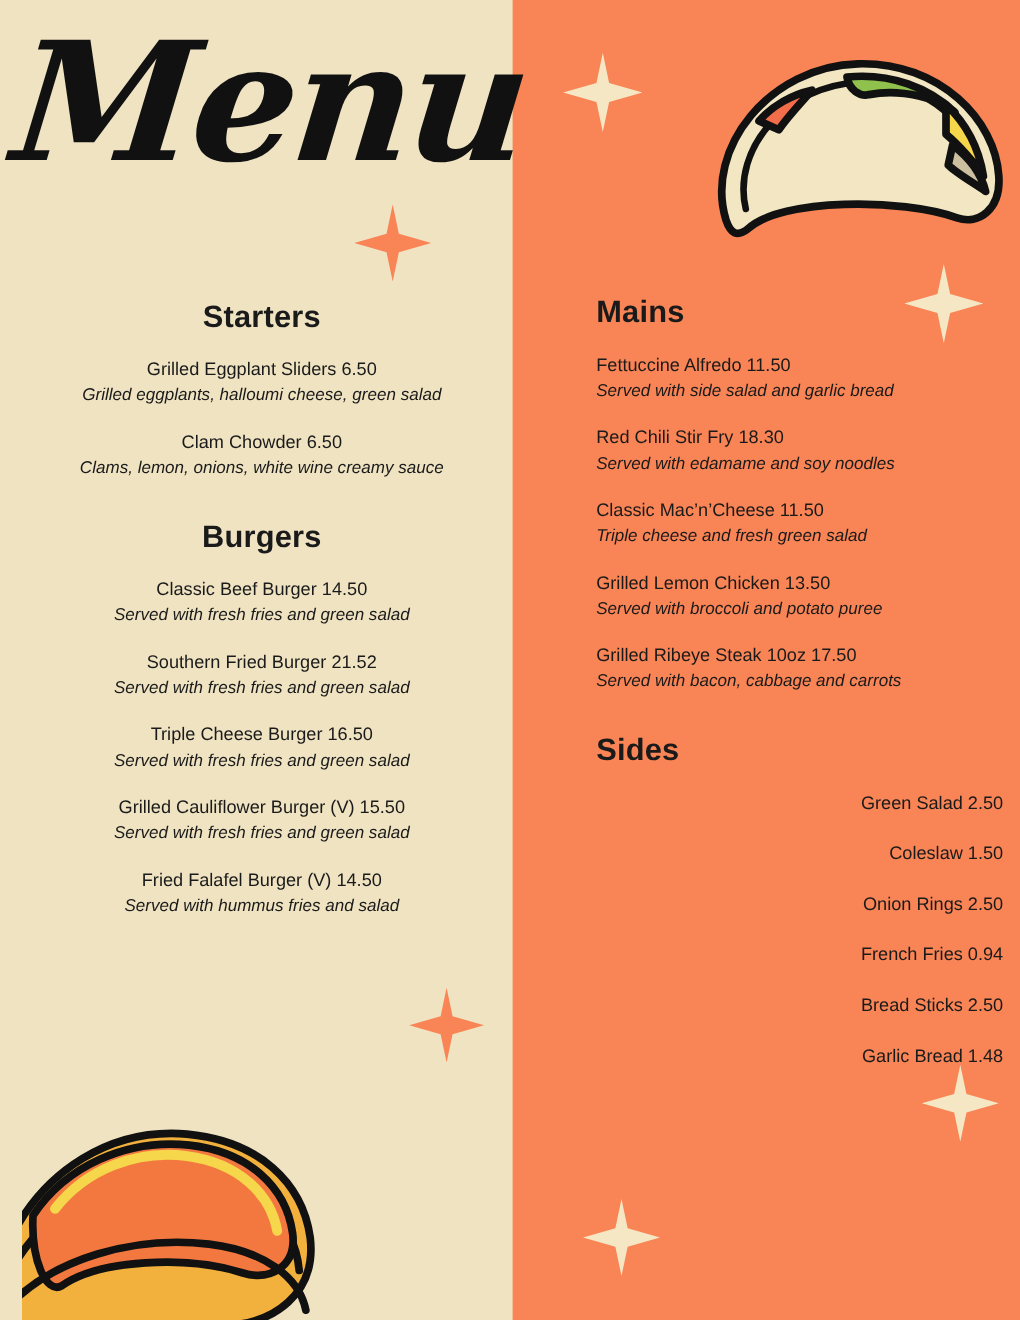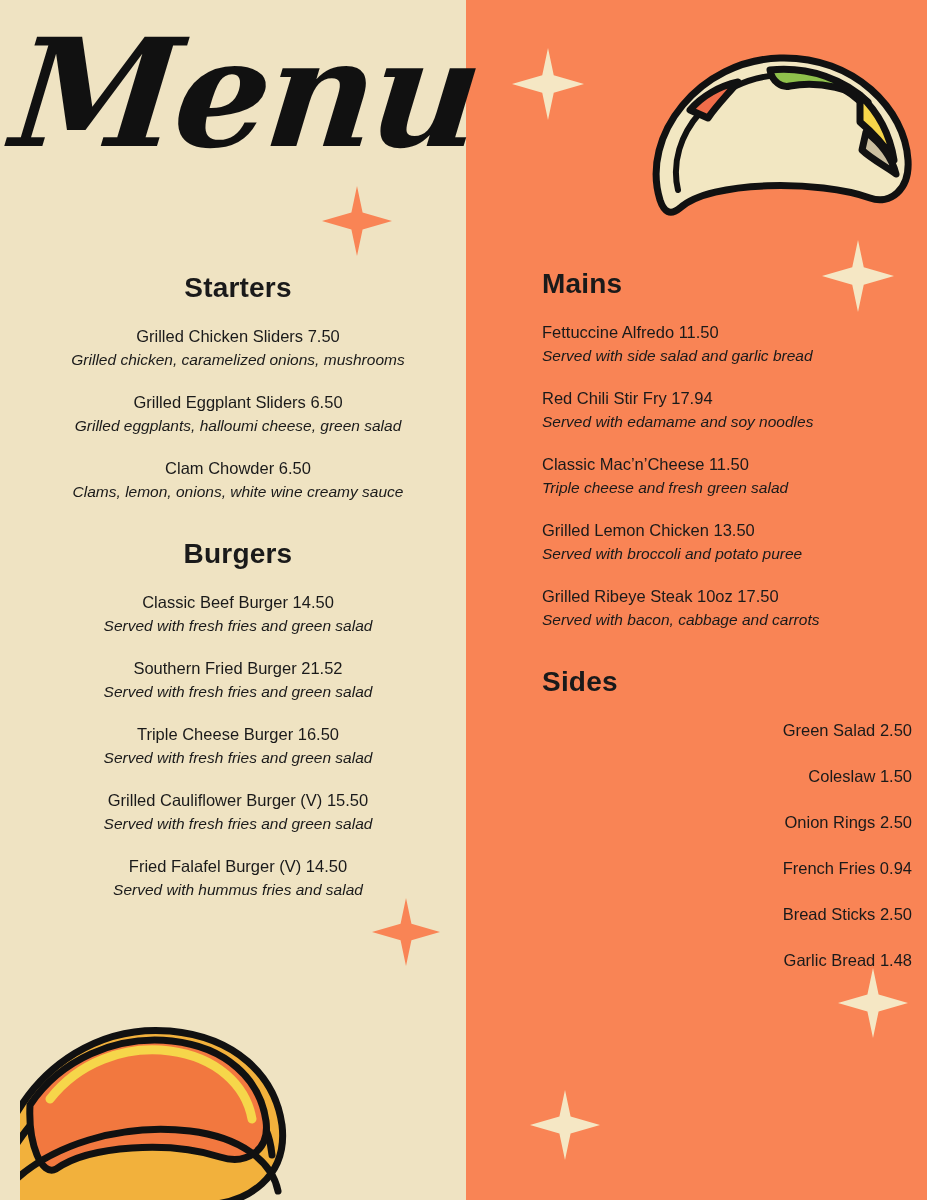--- a/index.html
+++ b/index.html
@@ -166,24 +166,20 @@
   </svg>
   <svg class="sparkle" style="left:530px;top:1090px;width:70px;height:70px;" viewBox="0 0 100 100">
     <path d="M50 0 L58 38 L100 50 L58 62 L50 100 L42 62 L0 50 L42 38 Z" fill="#F5E7C4"></path>
   </svg>
 
   <div class="col col-left">
 
     <div class="section">
       <h2 class="section-heading">Starters</h2>
       <div class="item">
-        <p class="item-name">Grilled Chicken Sliders 7.50</p>
-        <p class="item-desc">Grilled chicken, caramelized onions, mushrooms</p>
-      </div>
-      <div class="item">
         <p class="item-name">Grilled Eggplant Sliders 6.50</p>
         <p class="item-desc">Grilled eggplants, halloumi cheese, green salad</p>
       </div>
       <div class="item">
         <p class="item-name">Clam Chowder 6.50</p>
         <p class="item-desc">Clams, lemon, onions, white wine creamy sauce</p>
       </div>
     </div>
 
     <div class="section">
@@ -213,21 +209,21 @@
 
   <div class="col col-right">
 
     <div class="section">
       <h2 class="section-heading">Mains</h2>
       <div class="item">
         <p class="item-name">Fettuccine Alfredo 11.50</p>
         <p class="item-desc">Served with side salad and garlic bread</p>
       </div>
       <div class="item">
-        <p class="item-name">Red Chili Stir Fry 17.94</p>
+        <p class="item-name">Red Chili Stir Fry 18.30</p>
         <p class="item-desc">Served with edamame and soy noodles</p>
       </div>
       <div class="item">
         <p class="item-name">Classic Mac’n’Cheese 11.50</p>
         <p class="item-desc">Triple cheese and fresh green salad</p>
       </div>
       <div class="item">
         <p class="item-name">Grilled Lemon Chicken 13.50</p>
         <p class="item-desc">Served with broccoli and potato puree</p>
       </div>

